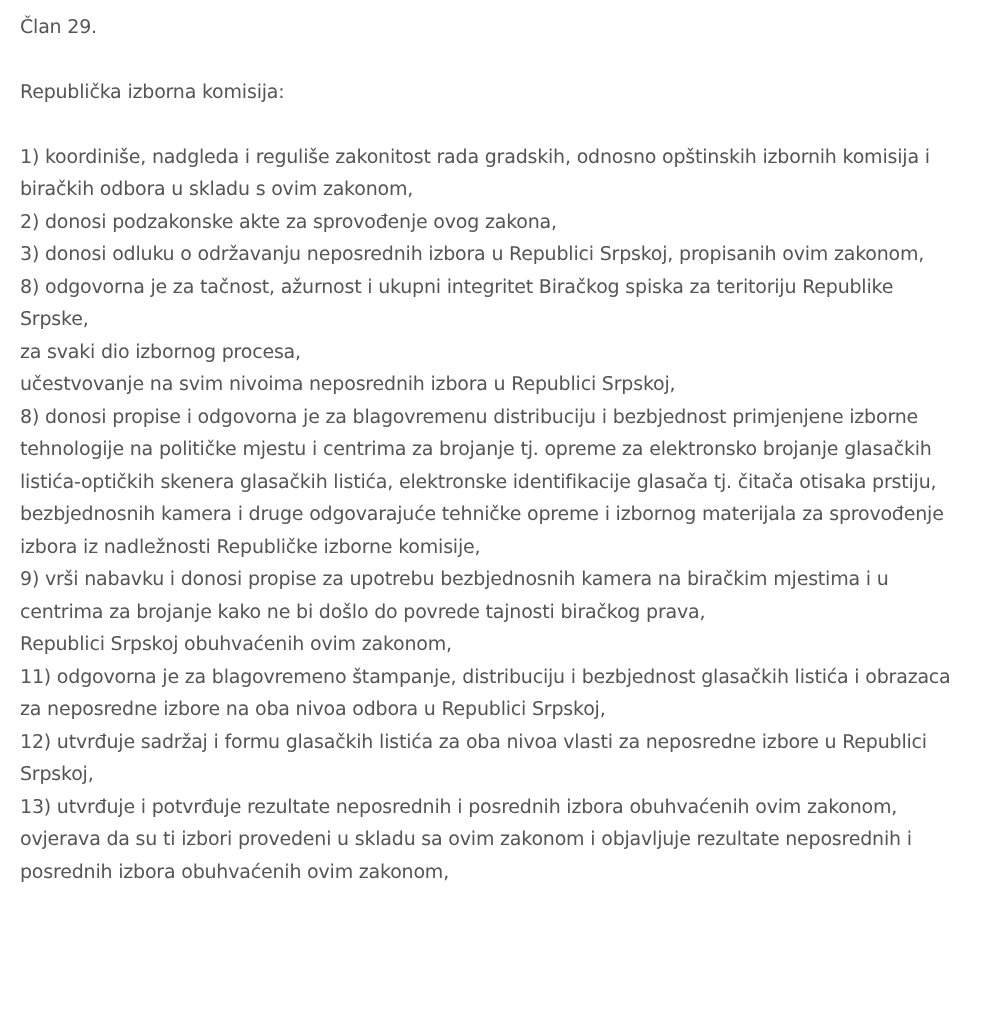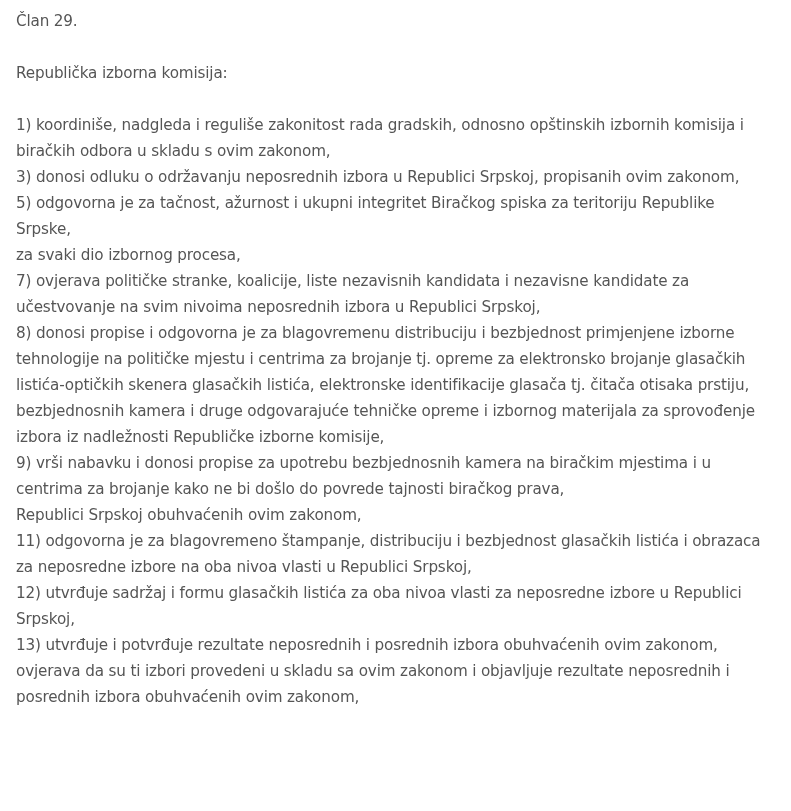--- a/index.html
+++ b/index.html
@@ -18,35 +18,35 @@
 <body>
 
 <div class="doc">
   <div class="line">Član 29.</div>
   <div class="gap"></div>
   <div class="line">Republička izborna komisija:</div>
   <div class="gap"></div>
   <div id="lines">
       <div class="line">1) koordiniše, nadgleda i reguliše zakonitost rada gradskih, odnosno opštinskih izbornih komisija i</div>
       <div class="line">biračkih odbora u skladu s ovim zakonom,</div>
+      <div class="line">2) donosi podzakonske akte za sprovođenje ovog zakona,</div>
       <div class="line">3) donosi odluku o održavanju neposrednih izbora u Republici Srpskoj, propisanih ovim zakonom,</div>
-      <div class="line">5) odgovorna je za tačnost, ažurnost i ukupni integritet Biračkog spiska za teritoriju Republike</div>
+      <div class="line">8) odgovorna je za tačnost, ažurnost i ukupni integritet Biračkog spiska za teritoriju Republike</div>
       <div class="line">Srpske,</div>
       <div class="line">za svaki dio izbornog procesa,</div>
-      <div class="line">7) ovjerava političke stranke, koalicije, liste nezavisnih kandidata i nezavisne kandidate za</div>
       <div class="line">učestvovanje na svim nivoima neposrednih izbora u Republici Srpskoj,</div>
       <div class="line">8) donosi propise i odgovorna je za blagovremenu distribuciju i bezbjednost primjenjene izborne</div>
       <div class="line">tehnologije na političke mjestu i centrima za brojanje tj. opreme za elektronsko brojanje glasačkih</div>
       <div class="line">listića-optičkih skenera glasačkih listića, elektronske identifikacije glasača tj. čitača otisaka prstiju,</div>
       <div class="line">bezbjednosnih kamera i druge odgovarajuće tehničke opreme i izbornog materijala za sprovođenje</div>
       <div class="line">izbora iz nadležnosti Republičke izborne komisije,</div>
       <div class="line">9) vrši nabavku i donosi propise za upotrebu bezbjednosnih kamera na biračkim mjestima i u</div>
       <div class="line">centrima za brojanje kako ne bi došlo do povrede tajnosti biračkog prava,</div>
       <div class="line">Republici Srpskoj obuhvaćenih ovim zakonom,</div>
       <div class="line">11) odgovorna je za blagovremeno štampanje, distribuciju i bezbjednost glasačkih listića i obrazaca</div>
-      <div class="line">za neposredne izbore na oba nivoa vlasti u Republici Srpskoj,</div>
+      <div class="line">za neposredne izbore na oba nivoa odbora u Republici Srpskoj,</div>
       <div class="line">12) utvrđuje sadržaj i formu glasačkih listića za oba nivoa vlasti za neposredne izbore u Republici</div>
       <div class="line">Srpskoj,</div>
       <div class="line">13) utvrđuje i potvrđuje rezultate neposrednih i posrednih izbora obuhvaćenih ovim zakonom,</div>
       <div class="line">ovjerava da su ti izbori provedeni u skladu sa ovim zakonom i objavljuje rezultate neposrednih i</div>
       <div class="line">posrednih izbora obuhvaćenih ovim zakonom,</div>
     </div>
 </div>
 
 </body></html>

